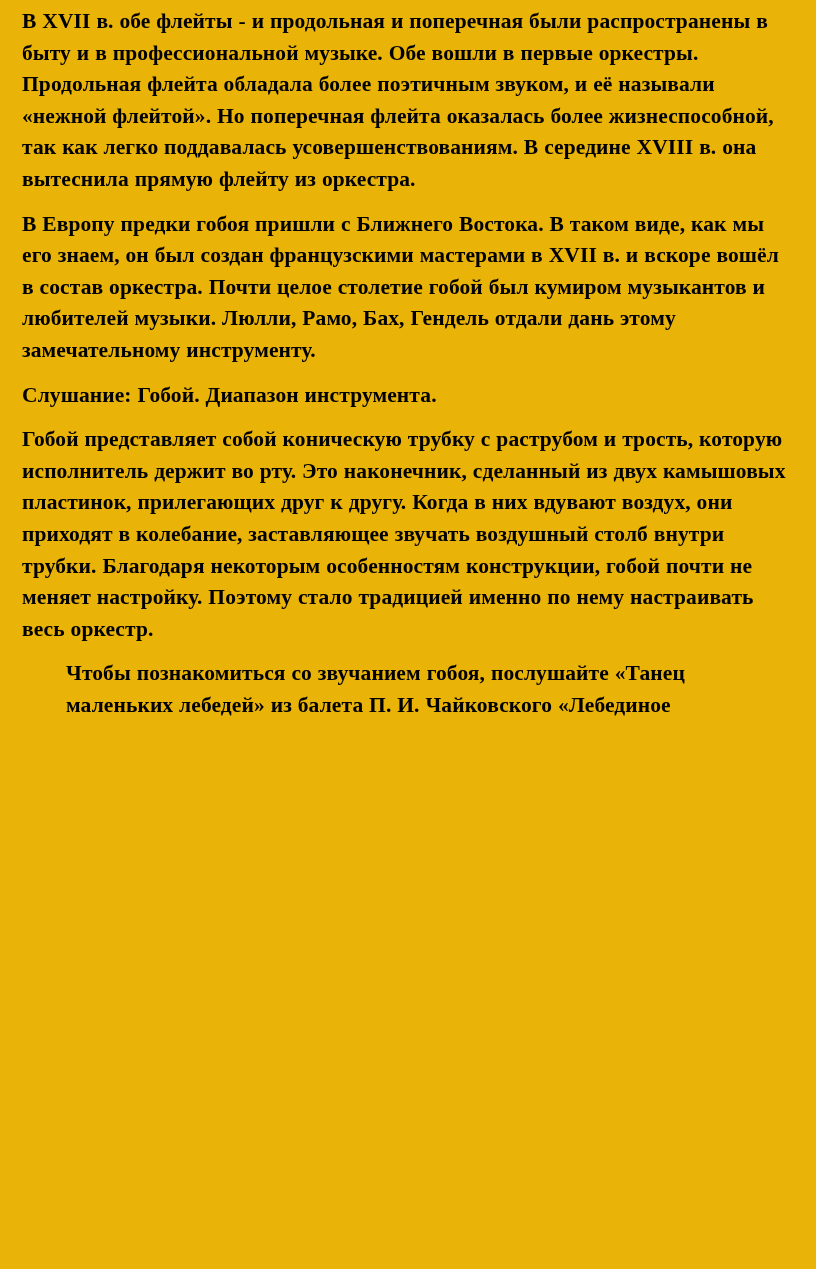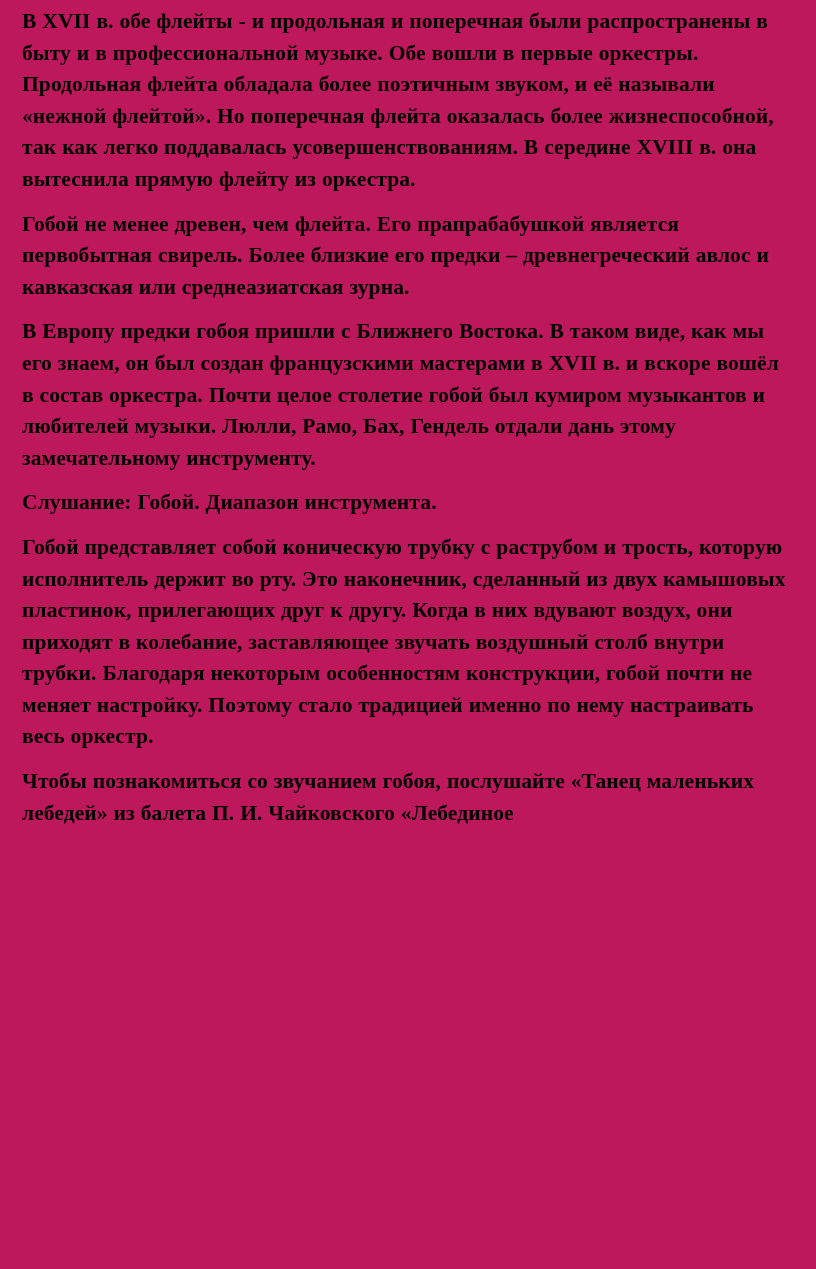--- a/index.html
+++ b/index.html
@@ -11,38 +11,38 @@
     min-height: 1269px;
     background: #ffffff;
     font-family: "Liberation Serif", "DejaVu Serif", serif;
     color: #000000;
   }
   .page {
     width: 816px;
     min-height: 1269px;
     box-sizing: border-box;
     padding: 6px 22px 6px 22px;
-    background: #be185d;
+    background: #eab308;
   }
   .para {
     font-size: 21.5px;
     line-height: 1.47;
     font-weight: bold;
     text-align: left;
     margin: 0 0 13px 0;
     letter-spacing: 0.1px;
     word-spacing: 0.4px;
   }
   .para:last-child {
     margin-bottom: 0;
+    margin-left: 44px;
   }
 </style>
 </head>
 <body>
 
 <div class="page">
   <p class="para">В XVII в. обе флейты - и продольная и поперечная были распространены в быту и в профессиональной музыке. Обе вошли в первые оркестры. Продольная флейта обладала более поэтичным звуком, и её называли «нежной флейтой». Но поперечная флейта оказалась более жизнеспособной, так как легко поддавалась усовершенствованиям. В середине XVIII в. она вытеснила прямую флейту из оркестра.</p>
-  <p class="para">Гобой не менее древен, чем флейта. Его прапрабабушкой является первобытная свирель. Более близкие его предки – древнегреческий авлос и кавказская или среднеазиатская зурна.</p>
   <p class="para">В Европу предки гобоя пришли с Ближнего Востока. В таком виде, как мы его знаем, он был создан французскими мастерами в XVII в. и вскоре вошёл в состав оркестра. Почти целое столетие гобой был кумиром музыкантов и любителей музыки. Люлли, Рамо, Бах, Гендель отдали дань этому замечательному инструменту.</p>
   <p class="para">Слушание: Гобой. Диапазон инструмента.</p>
   <p class="para">Гобой представляет собой коническую трубку с раструбом и трость, которую исполнитель держит во рту. Это наконечник, сделанный из двух камышовых пластинок, прилегающих друг к другу. Когда в них вдувают воздух, они приходят в колебание, заставляющее звучать воздушный столб внутри трубки. Благодаря некоторым особенностям конструкции, гобой почти не меняет настройку. Поэтому стало традицией именно по нему настраивать весь оркестр.</p>
   <p class="para">Чтобы познакомиться со звучанием гобоя, послушайте «Танец маленьких лебедей» из балета П. И. Чайковского «Лебединое</p>
 </div>
 
 </body></html>

